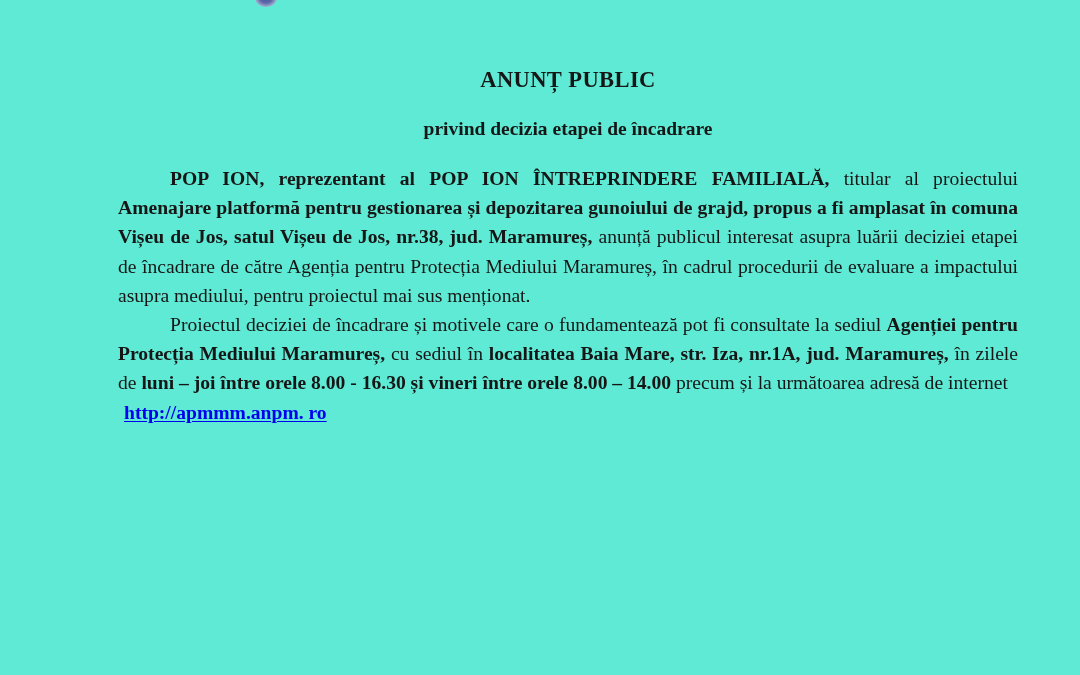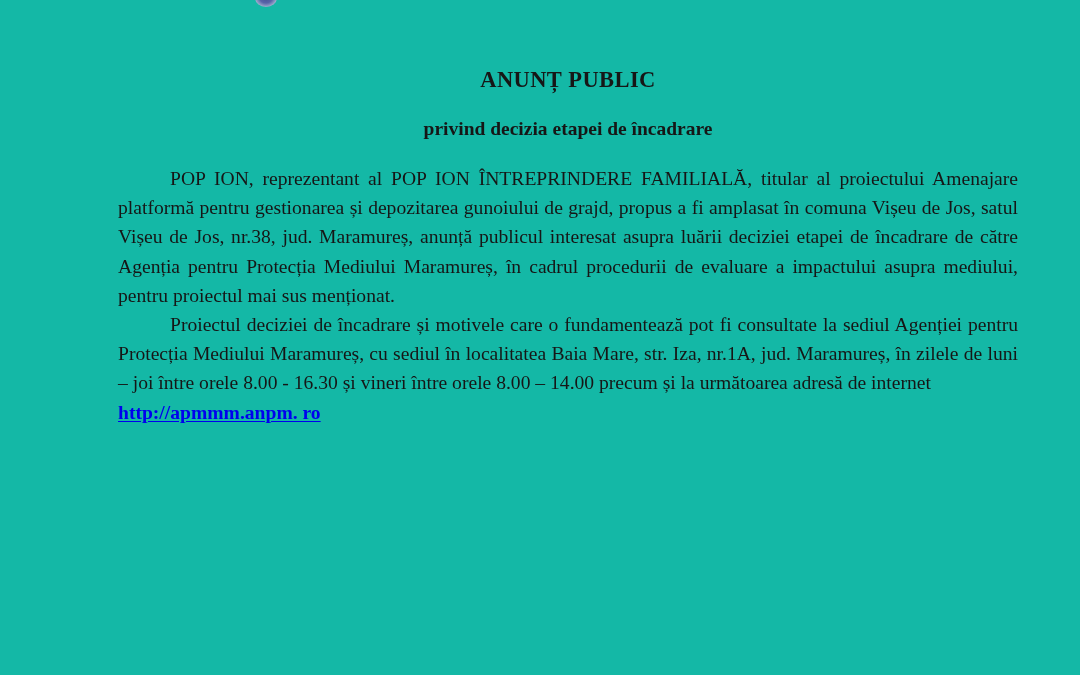--- a/index.html
+++ b/index.html
@@ -13,21 +13,21 @@
     overflow: hidden;
     font-family: "Liberation Serif", "DejaVu Serif", serif;
     color: #161616;
     position: relative;
   }
 
   
   .page {
     position: absolute;
     inset: 0;
-    background: #14b8a6;
+    background: #5eead4;
   }
 
   
   .stamp-fragment {
     position: absolute;
     left: 255px;
     top: -11px;
     width: 22px;
     height: 18px;
     border-radius: 50%;
@@ -69,25 +69,26 @@
     text-align: justify;
     text-justify: inter-word;
     margin: 0;
     hyphens: none;
   }
 
   p.p-first   { margin-top: 26px; text-indent: 52px; }
   p.p-second  { text-indent: 52px; }
   p.p-third   { text-indent: 0; }
 
-  b, strong { font-weight: normal; }
+  b, strong { font-weight: bold; }
 
   .url {
     font-weight: bold;
     text-underline-offset: 2px;
+    margin-left: 6px;
   }
 
   
   .doc-body { -webkit-font-smoothing: antialiased; }
 </style>
 </head>
 <body>
 
 <div class="page">
 

